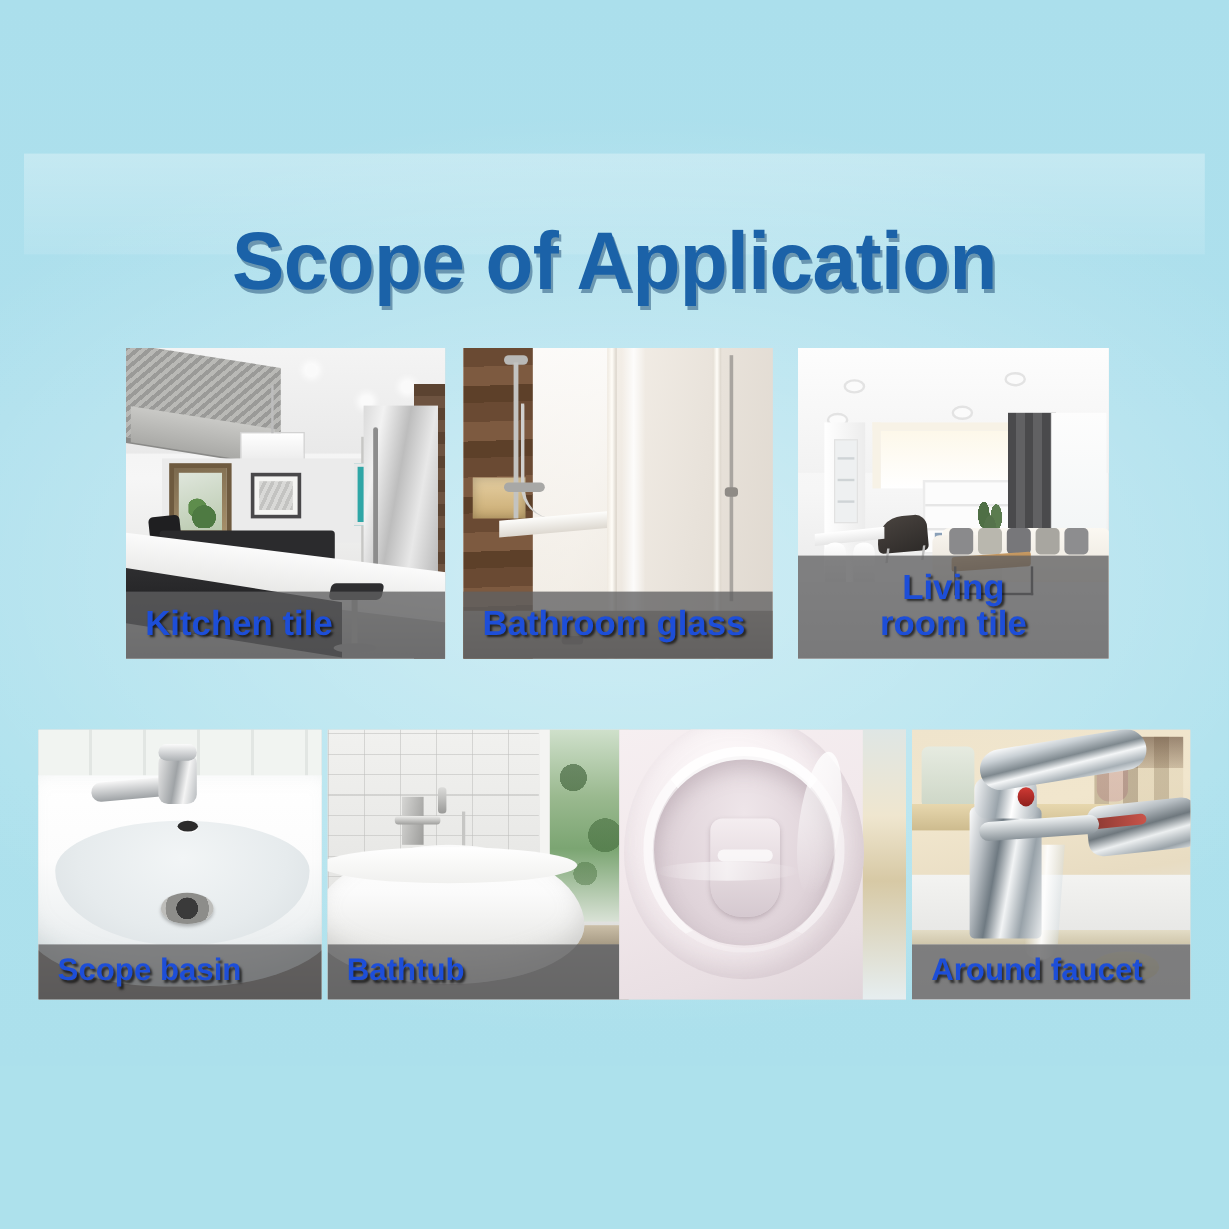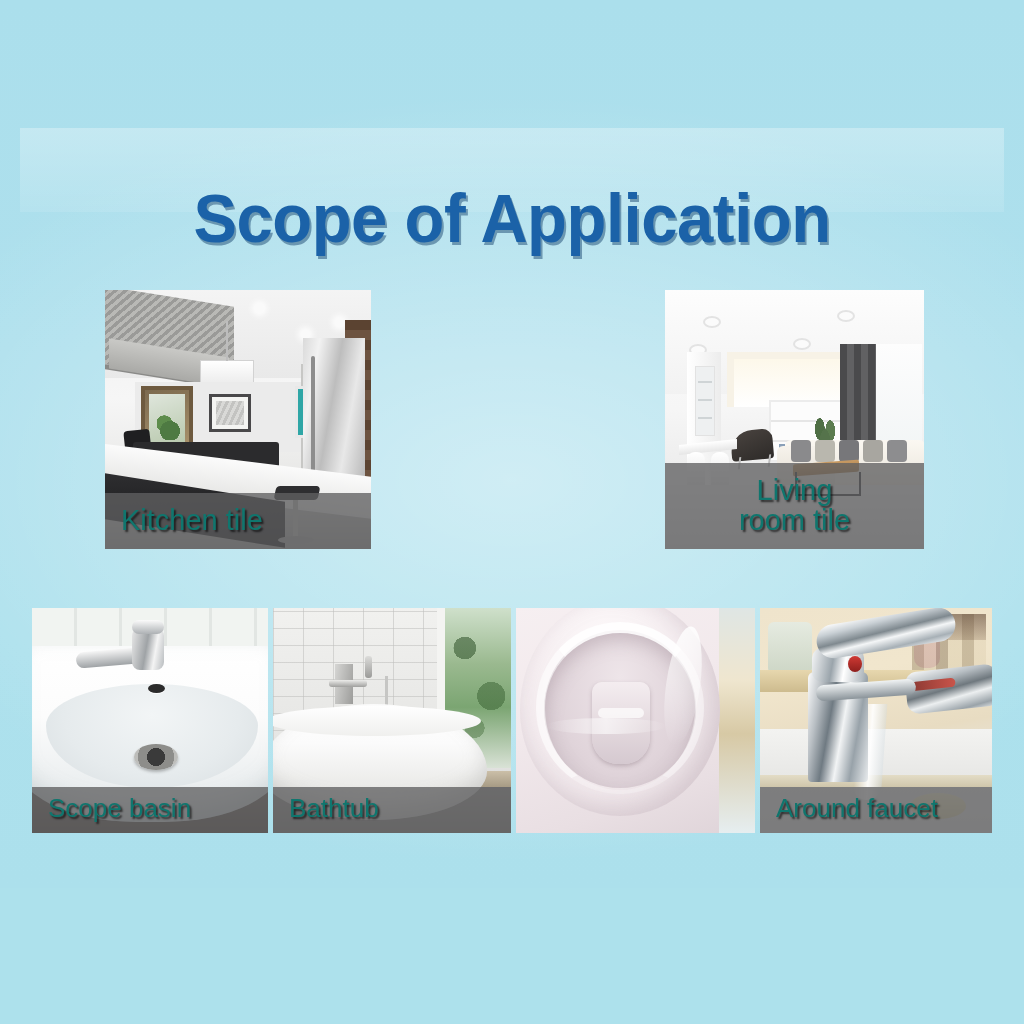--- a/index.html
+++ b/index.html
@@ -28,39 +28,39 @@
     text-shadow:2px 3px 0 rgba(10,55,100,.45);
     transform:scaleX(.96);
   }
 
   
   .card{position:absolute;overflow:hidden;background:#dcdcdc;}
   .scene{position:absolute;inset:0;overflow:hidden;}
   .caption{
     position:absolute;left:0;right:0;bottom:0;
     background:rgba(96,96,98,.78);
-    color:#0f766e;font-weight:normal;
+    color:#1d4ed8;font-weight:bold;
     display:flex;align-items:center;
     text-shadow:2px 2px 2px rgba(0,0,0,.65);
     line-height:1.04;
     box-sizing:border-box;
   }
   .cap-left{justify-content:flex-start;padding:6px 0 8px 16px;}
   .cap-center{justify-content:center;text-align:center;padding:6px 8px 8px;}
 
   
   #card-kitchen  {left:105px; top:290px; width:266px; height:259px;}
   #card-bathglass{left:386px; top:290px; width:258px; height:259px;}
   #card-living   {left:665px; top:290px; width:259px; height:259px;}
   #card-kitchen  .caption,#card-bathglass .caption{height:56px;font-size:29px;}
   #card-living   .caption{height:86px;font-size:29px;flex-direction:column;justify-content:center;}
 
   
   #card-basin {left:32px;  top:608px; width:236px; height:225px;}
-  #card-tub   {left:273px; top:608px; width:238px; height:225px;}
+  #card-tub   {left:273px; top:608px; width:238px; height:225px;padding-left:13px;}
   #card-urinal{left:516px; top:608px; width:239px; height:225px;}
   #card-faucet{left:760px; top:608px; width:232px; height:225px;}
   .row2 .caption{height:46px;font-size:26px;}
 
   
 
   
   .k-bg{position:absolute;inset:0;background:linear-gradient(180deg,#efefef 0%,#f6f6f6 42%,#ededec 62%,#d9d8d6 100%);}
   .k-ceil{position:absolute;left:0;top:0;width:100%;height:34%;background:linear-gradient(180deg,#f4f4f4,#e9e9e9);}
   .k-hood{position:absolute;left:-6px;top:6px;width:135px;height:78px;background:repeating-linear-gradient(135deg,#9a9a98 0 3px,#b9b9b6 3px 6px);transform:skewY(9deg);border-bottom:5px solid #8a8a88;}
@@ -232,20 +232,42 @@
       <div class="k-floor"></div>
       <div class="k-island"></div>
       <div class="k-cook"></div>
       <div class="k-stool-post"></div>
         <div class="k-stool-base"></div>
         <div class="k-stool-seat"></div>
     </div>
     <div class="caption cap-left">Kitchen tile</div>
   </div>
 
+  <div class="card row1" id="card-bathglass">
+    <div class="scene">
+      <div class="bg-base"></div>
+      <div class="bg-panelA"></div>
+      <div class="bg-wood"></div>
+      <div class="bg-niche"></div>
+      <div class="bg-showerhead"></div>
+        <div class="bg-shower"></div>
+      <div class="bg-hose"></div>
+        <div class="bg-valve"></div>
+      <div class="bg-shelf"></div>
+      <div class="bg-seamA"></div>
+        <div class="bg-seamB"></div>
+      <div class="bg-rail">
+          <i></i>
+        </div>
+      <div class="bg-glare"></div>
+      <div class="bg-floor"></div>
+        <div class="bg-drain"></div>
+    </div>
+    <div class="caption cap-left">Bathroom glass</div>
+  </div>
 
   <div class="card row1" id="card-living">
     <div class="scene">
       <div class="lr-base"></div>
         <div class="lr-ceil"></div>
       <div class="lr-spot" style="left:38px;top:26px;"></div>
       <div class="lr-spot" style="left:24px;top:54px;"></div>
       <div class="lr-spot" style="left:128px;top:48px;"></div>
       <div class="lr-spot" style="left:172px;top:20px;"></div>
       <div class="lr-spot" style="left:186px;top:58px;"></div>

